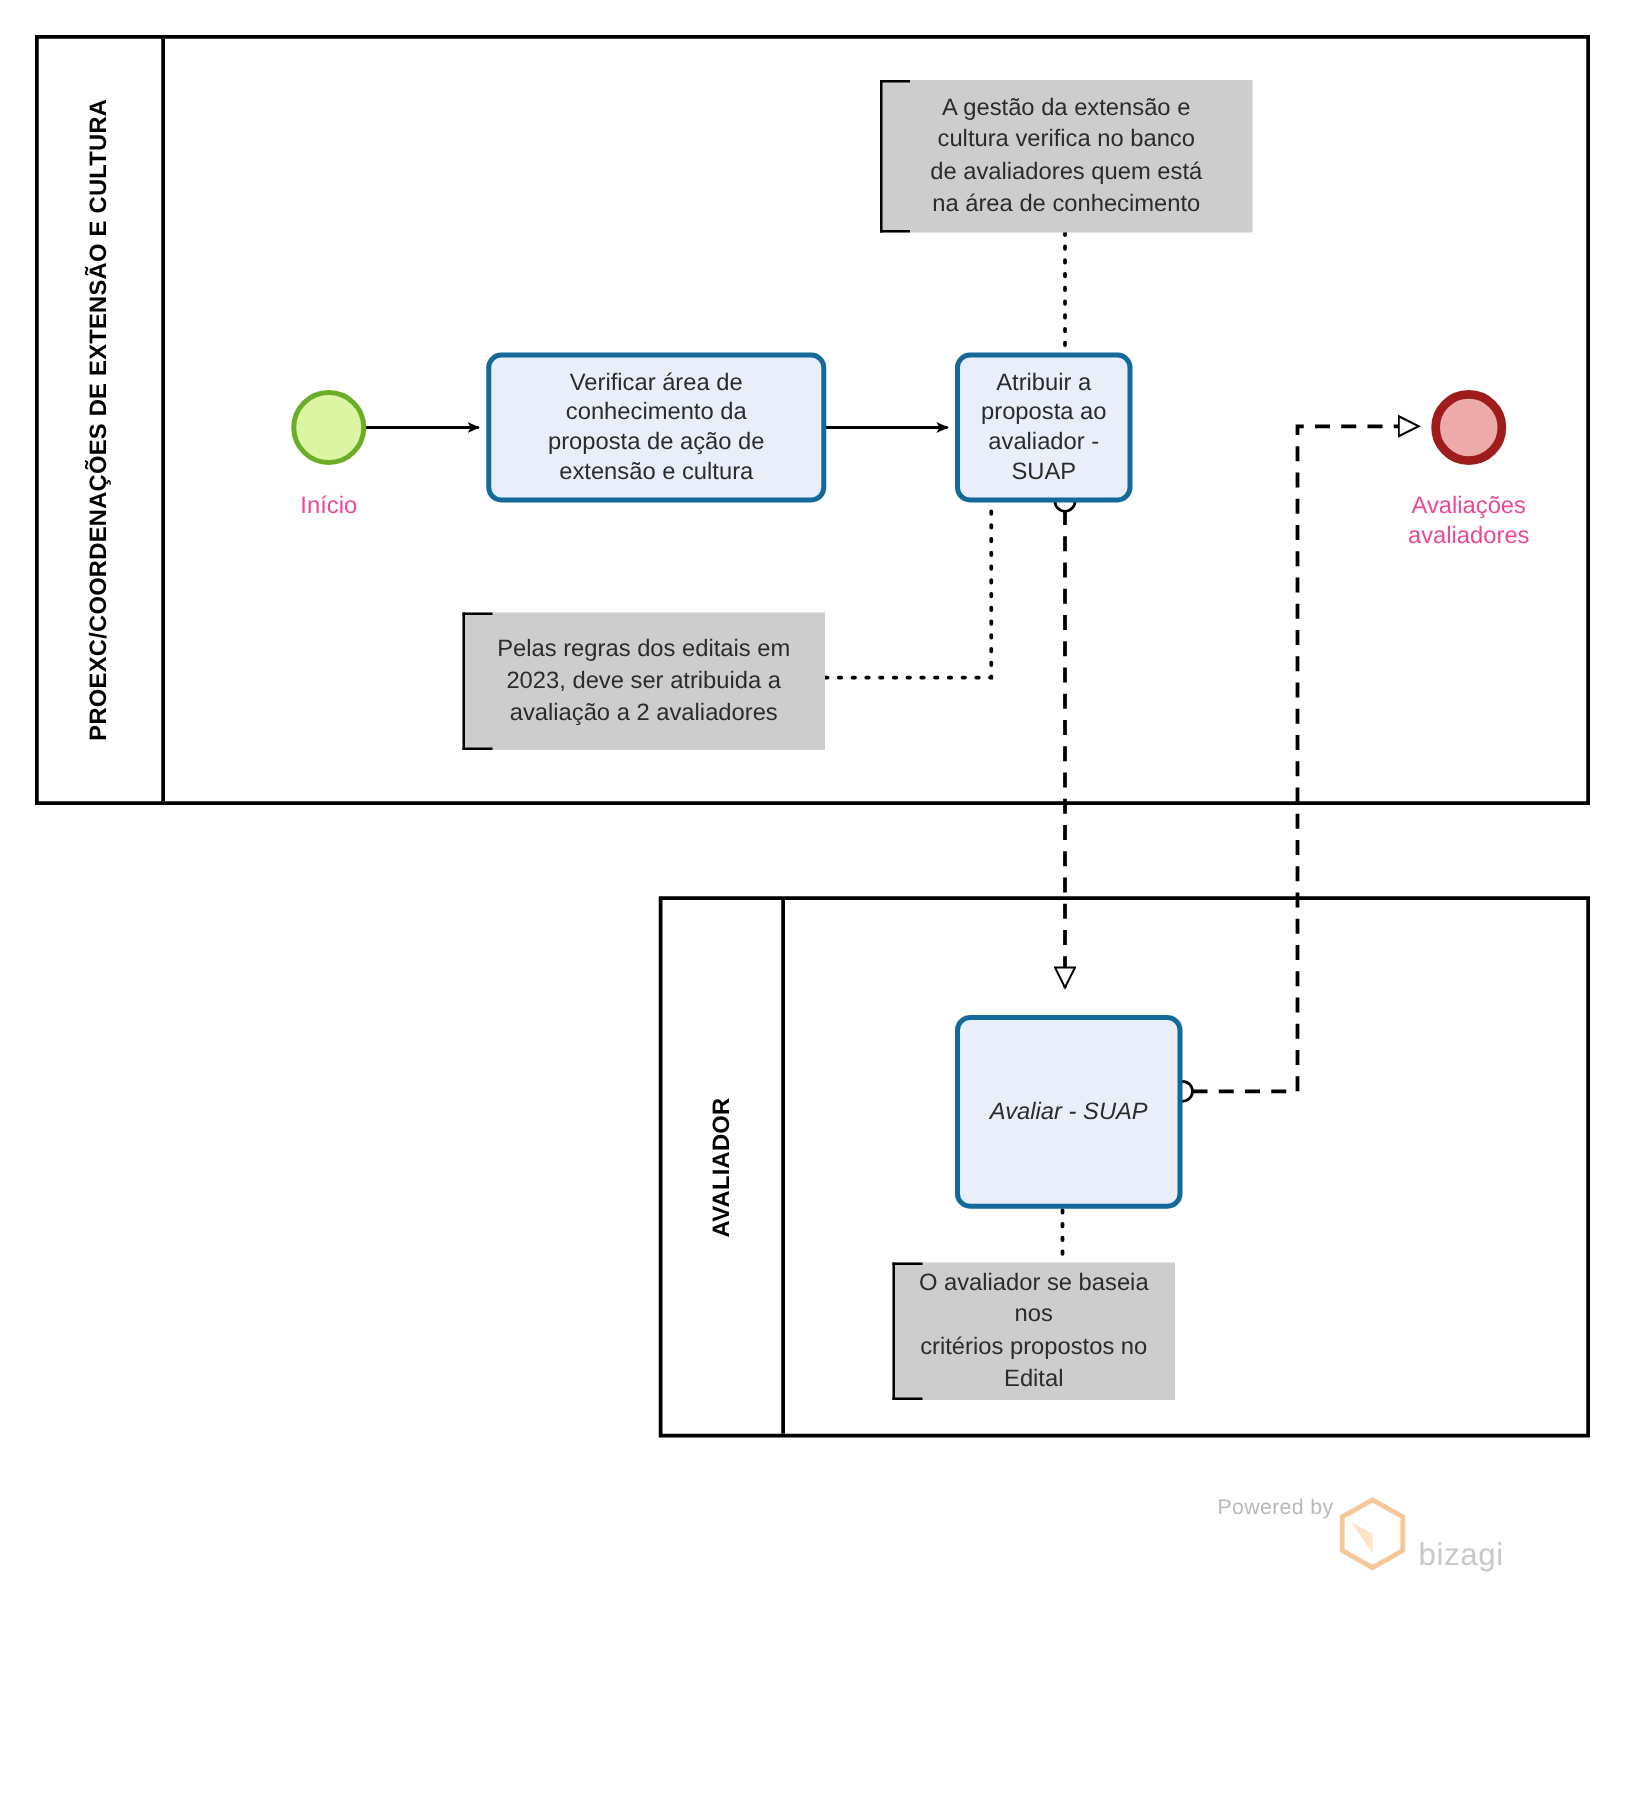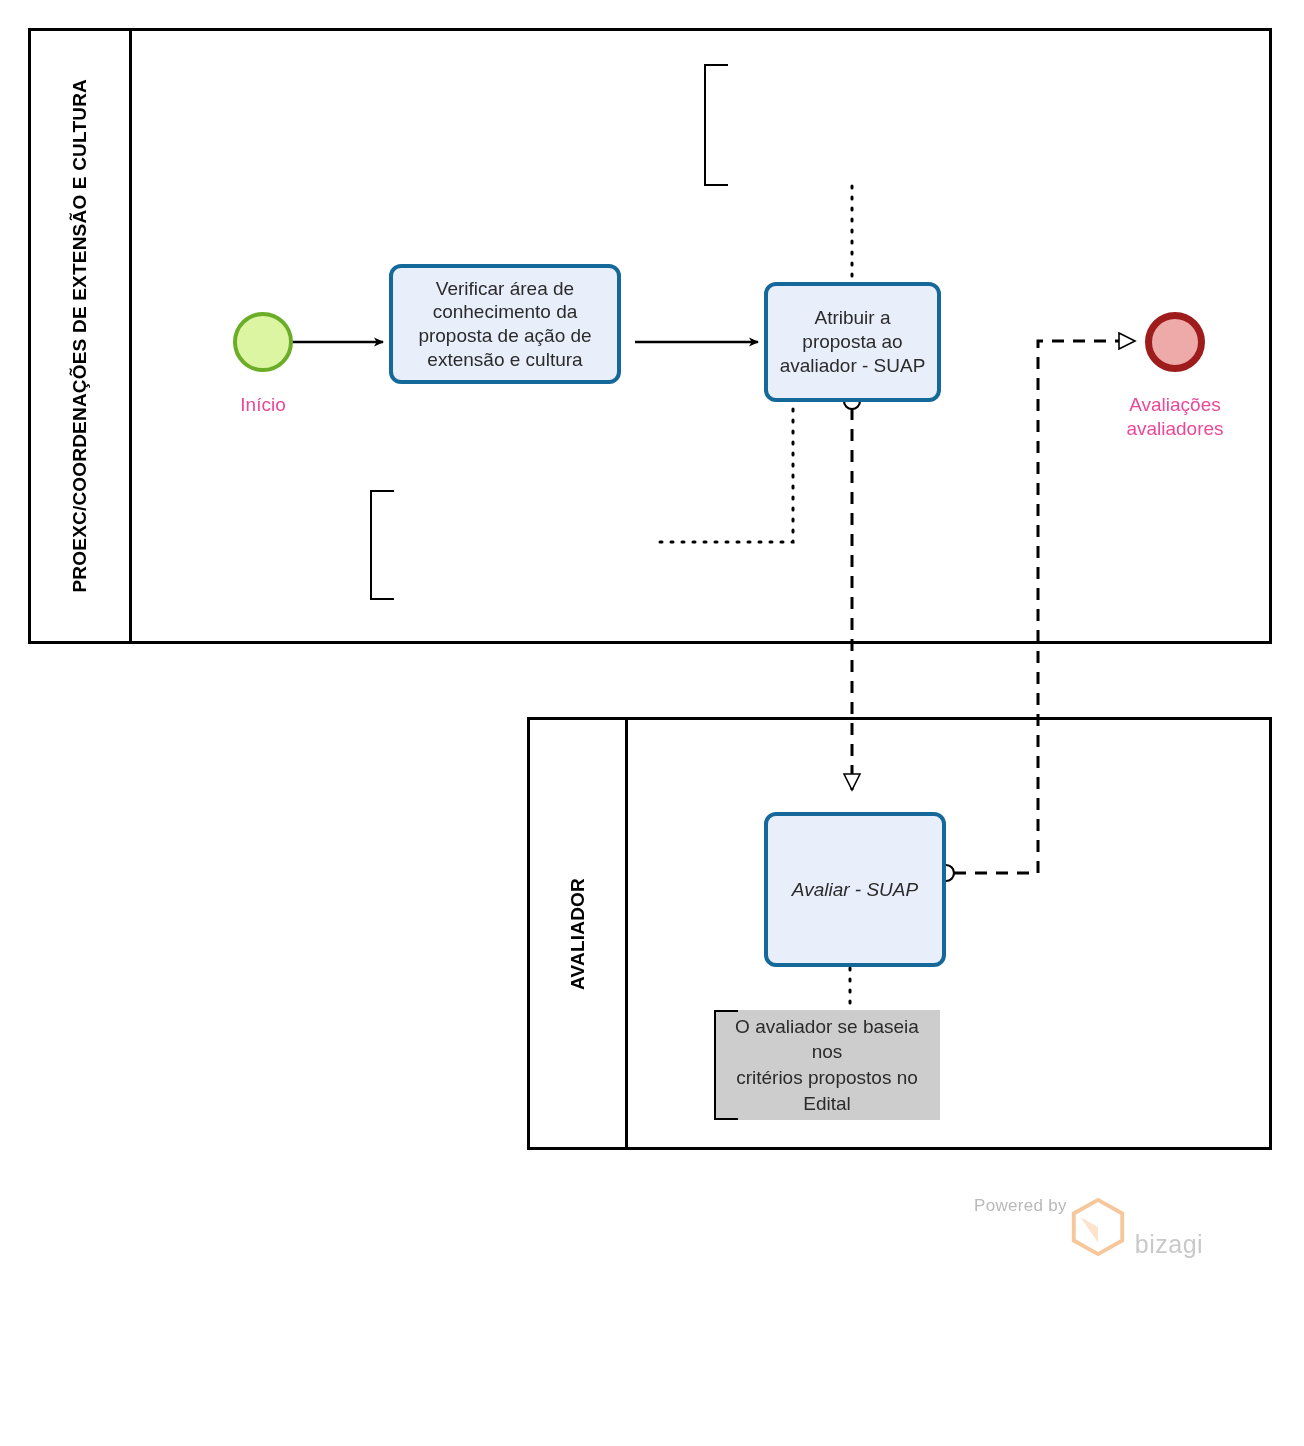--- a/index.html
+++ b/index.html
@@ -212,39 +212,50 @@
     </g>
   </svg>
 
   <div class="event event-start" style="left:233px; top:312px; width:60px; height:60px;"></div>
   <div class="event-label" style="left:193px; top:393px; width:140px;">Início</div>
 
   <div class="event event-end" style="left:1145px; top:312px; width:60px; height:60px;"></div>
   <div class="event-label" style="left:1105px; top:393px; width:140px;">Avaliações
 avaliadores</div>
 
-  <div class="task" style="left:389px; top:264px; width:232px; height:120px;">
+  <div class="task" style="left:389px; top:282px; width:272px; height:120px;">
     <span>Verificar área de
 conhecimento da
 proposta de ação de
 extensão e cultura</span>
   </div>
 
-  <div class="task" style="left:764px; top:282px; width:177px; height:120px;">
+  <div class="task" style="left:764px; top:282px; width:142px; height:120px;">
     <span>Atribuir a
 proposta ao
 avaliador - SUAP</span>
   </div>
 
   <div class="task" style="left:764px; top:812px; width:182px; height:155px;font-style:italic;">
     <span>Avaliar - SUAP</span>
   </div>
 
+  <div class="annotation" style="left:704px; top:64px; width:298px; height:122px;">
+    <span>A gestão da extensão e
+cultura verifica no banco
+de avaliadores quem está
+na área de conhecimento</span>
+  </div>
   <div class="annotation-bracket" style="left:704px; top:64px; width:24px; height:122px;"></div>
 
+  <div class="annotation" style="left:370px; top:490px; width:290px; height:110px;">
+    <span>Pelas regras dos editais em
+2023, deve ser atribuida a
+avaliação a 2 avaliadores</span>
+  </div>
   <div class="annotation-bracket" style="left:370px; top:490px; width:24px; height:110px;"></div>
 
   <div class="annotation" style="left:714px; top:1010px; width:226px; height:110px;">
     <span>O avaliador se baseia nos
 critérios propostos no
 Edital</span>
   </div>
   <div class="annotation-bracket" style="left:714px; top:1010px; width:24px; height:110px;"></div>
 
   <div class="watermark" style="left:948px; top:1196px;">

